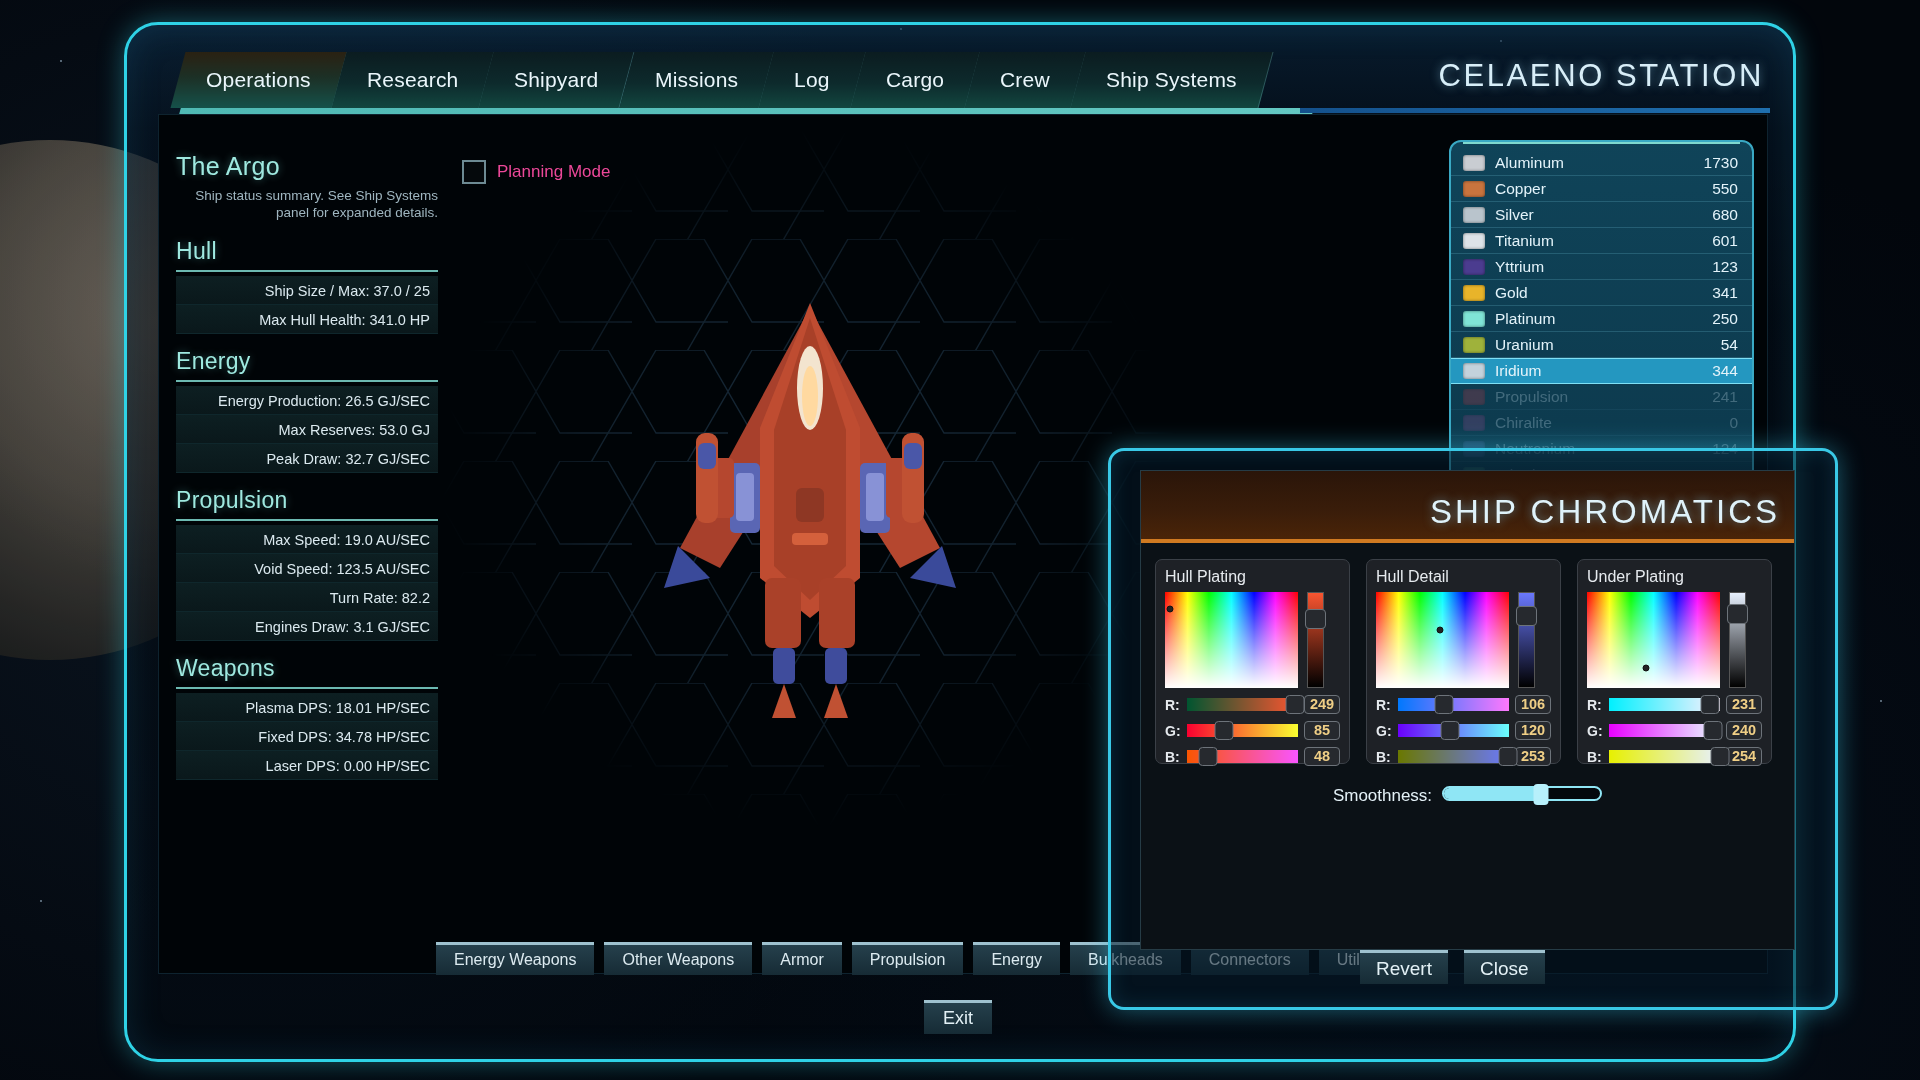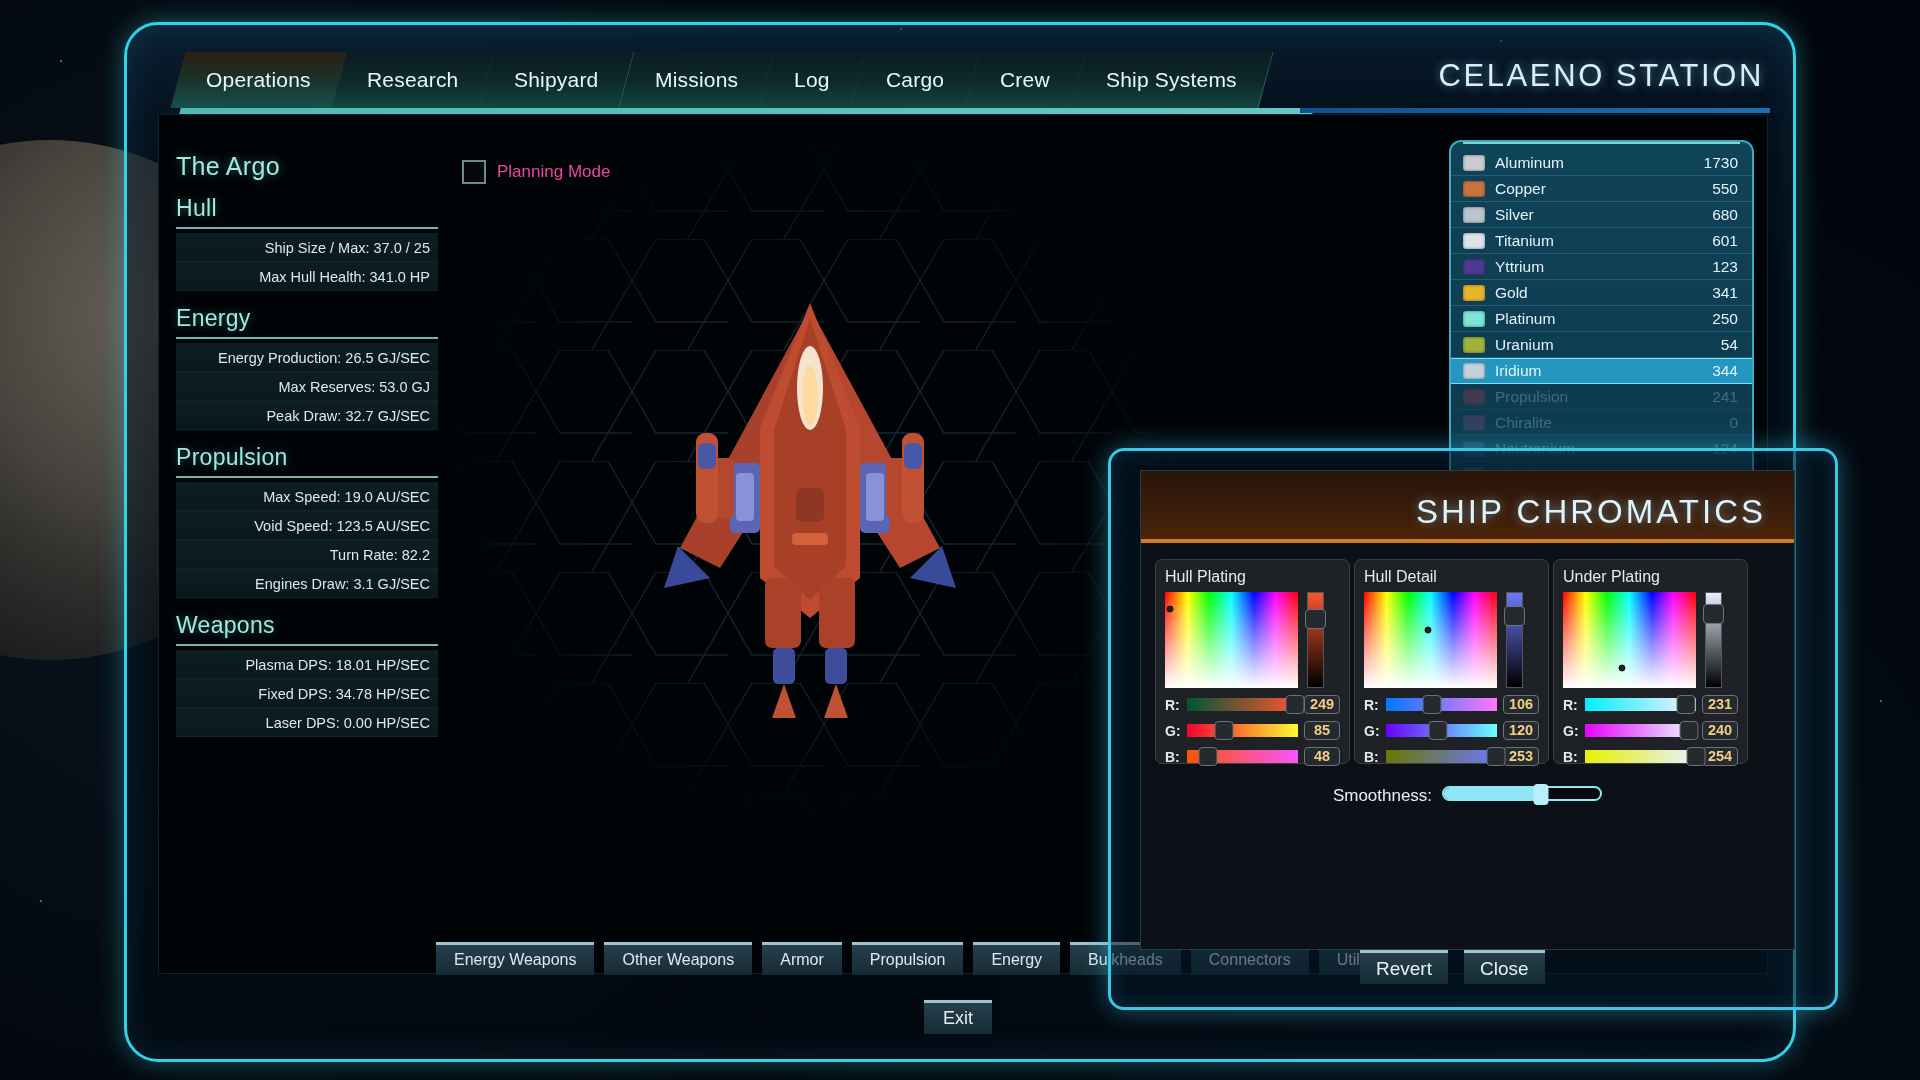--- a/index.html
+++ b/index.html
@@ -167,27 +167,27 @@
   .dlg {
     position: absolute; left: 1140px; top: 470px; width: 655px; height: 480px;
     background: #0b1116;
     border: 1px solid rgba(90,140,160,.35);
   }
   .dlg-head {
     height: 72px; background: linear-gradient(180deg, #2a1509 0%, #3a1d0a 60%, #4a2408 100%);
     border-bottom: 4px solid #d07a21; position: relative;
   }
   .dlg-title {
-    position: absolute; right: 28px; bottom: 8px;
+    position: absolute; right: 14px; bottom: 8px;
     color: #dff2fa; font-size: 33px; letter-spacing: 3px;
     text-shadow: 0 0 10px rgba(120,200,235,.6);
   }
   .dlg-desc { color: #e4f1f7; font-size: 17px; padding: 16px 0 0 12px; }
 
-  .pickers { display: flex; gap: 4px; padding: 16px 14px 0 14px; }
+  .pickers { display: flex; gap: 16px; padding: 16px 14px 0 14px; }
   .picker {
     width: 195px; height: 205px;
     background: #1e2126; border: 1px solid #3b4047; border-radius: 7px;
     padding: 8px 9px;
   }
   .picker-title { color: #e6eaee; font-size: 16px; margin-bottom: 6px; }
   .sv-row { display: flex; gap: 9px; }
   .sv {
     position: relative; width: 133px; height: 96px;
     background:
@@ -267,20 +267,21 @@
       </div>
     <div class="tabs-underline"></div>
     <div class="station-title">CELAENO STATION</div>
     <div class="title-underline"></div>
   </div>
 
   <div class="content"></div>
 
   <div class="stats">
     <div class="ship-name">The Argo</div>
+    <div class="ship-desc">Ship status summary. See Ship Systems panel for expanded details.</div>
     <div id="stat-sections">
         <div class="sec-title">Hull</div>
         <div class="sec-rule"></div>
         <div class="stat-row">Ship Size / Max: 37.0 / 25</div>
         <div class="stat-row">Max Hull Health: 341.0 HP</div>
         <div class="sec-title">Energy</div>
         <div class="sec-rule"></div>
         <div class="stat-row">Energy Production: 26.5 GJ/SEC</div>
         <div class="stat-row">Max Reserves: 53.0 GJ</div>
         <div class="stat-row">Peak Draw: 32.7 GJ/SEC</div>

